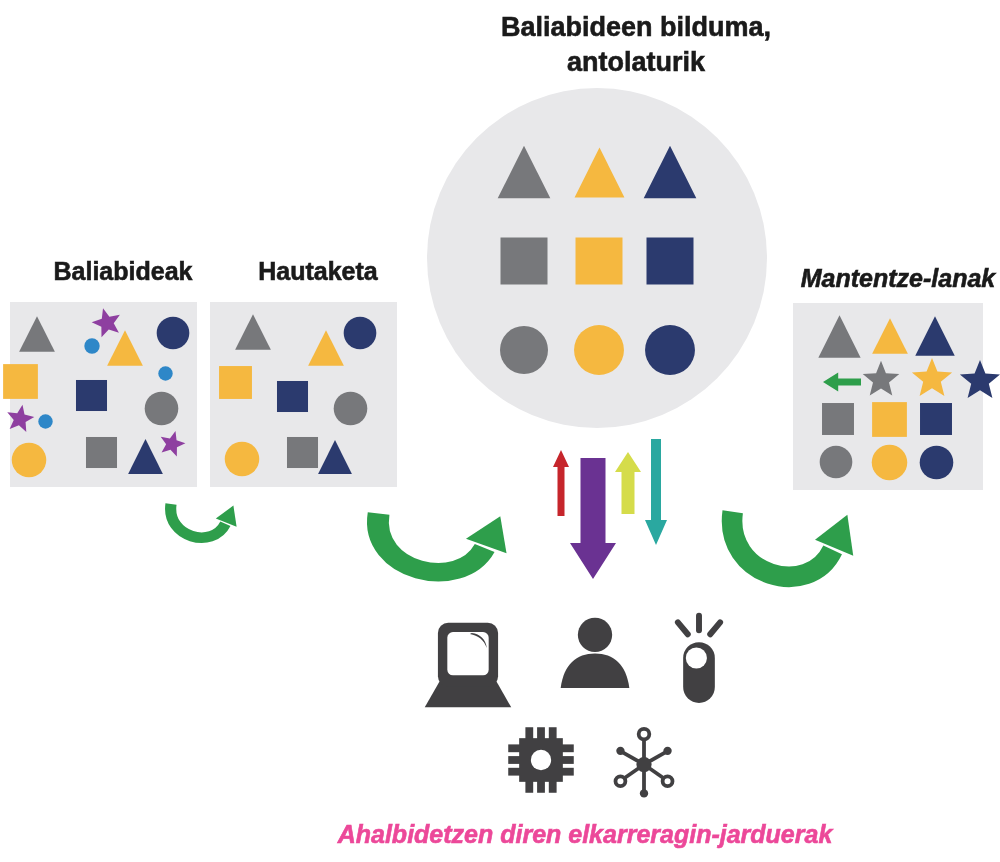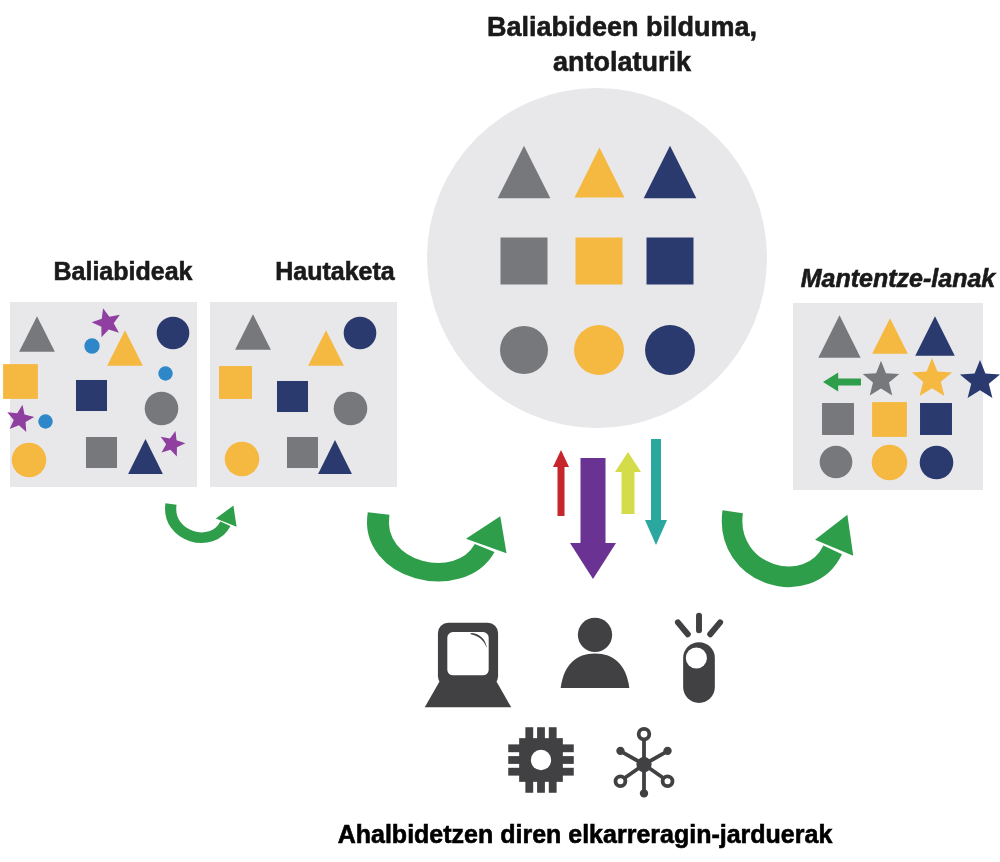--- a/index.html
+++ b/index.html
@@ -1,39 +1,39 @@
 <!DOCTYPE html>
 <html><head>
 <meta charset="utf-8">
 <style>
   html,body{margin:0;padding:0;background:#fff;}
   #canvas{position:relative;width:1000px;height:862px;background:#ffffff;overflow:hidden;
           font-family:"Liberation Sans","DejaVu Sans",sans-serif;}
   .lbl{position:absolute;transform:translateX(-50%);white-space:nowrap;font-weight:700;
        -webkit-text-stroke:0.6px currentColor;}
-  .title{font-size:27px;line-height:35px;text-align:center;}
+  .title{font-size:27px;line-height:35px;text-align:center;margin-left:14px;}
   .plabel{font-size:25px;padding-left:32px;}
   .caption{font-size:25px;}
   .panel{position:absolute;}
   .shape{position:absolute;display:block;}
   .icon{position:absolute;display:block;}
 </style>
 </head>
 <body>
 
 <div id="canvas" style="color: rgb(26, 26, 26);">
 
   <div class="lbl title" style="left: 622px; top: 10px; color: rgb(26, 26, 26);">
     <div>Baliabideen bilduma,</div>
     <div>antolaturik</div>
   </div>
   <div class="lbl plabel" style="left: 107px; top: 257px; color: rgb(26, 26, 26);">Baliabideak</div>
-  <div class="lbl plabel" style="left: 319px; top: 257px; color: rgb(26, 26, 26);">Hautaketa</div>
+  <div class="lbl plabel" style="left: 302px; top: 257px; color: rgb(26, 26, 26);">Hautaketa</div>
   <div class="lbl plabel" style="left: 882px; top: 264px; color: rgb(26, 26, 26); font-style: italic;">Mantentze-lanak</div>
-  <div class="lbl caption" style="left: 585px; top: 820px; color: #000000;">Ahalbidetzen diren elkarreragin-jarduerak</div>
+  <div class="lbl caption" style="left: 585px; top: 820px; color: #ec4899; font-style: italic;">Ahalbidetzen diren elkarreragin-jarduerak</div>
 
   <div class="panel" style="left: 10px; top: 302px; width: 187px; height: 185px; background: rgb(232, 232, 234);">
       <svg viewBox="0 0 100 100" preserveAspectRatio="none" class="shape" style="left: 8px; top: 13px; width: 38px; height: 38px;">
         <polygon points="50,3 97,97 3,97" fill="#77787B"></polygon>
       </svg>
       <svg viewBox="0 0 100 100" preserveAspectRatio="none" class="shape" style="left: 81px; top: 5px; width: 32px; height: 32px;">
         <polygon points="50.0,2.0 62.3,33.0 95.7,35.2 70.0,56.5 78.2,88.8 50.0,71.0 21.8,88.8 30.0,56.5 4.3,35.2 37.7,33.0" fill="#8E3FA0" transform="rotate(-15 50 50)"></polygon>
       </svg>
       <svg viewBox="0 0 100 100" preserveAspectRatio="none" class="shape" style="left: 74px; top: 36px; width: 16px; height: 16px;">
         <circle cx="50" cy="50" r="48" fill="#2E87C8"></circle>

